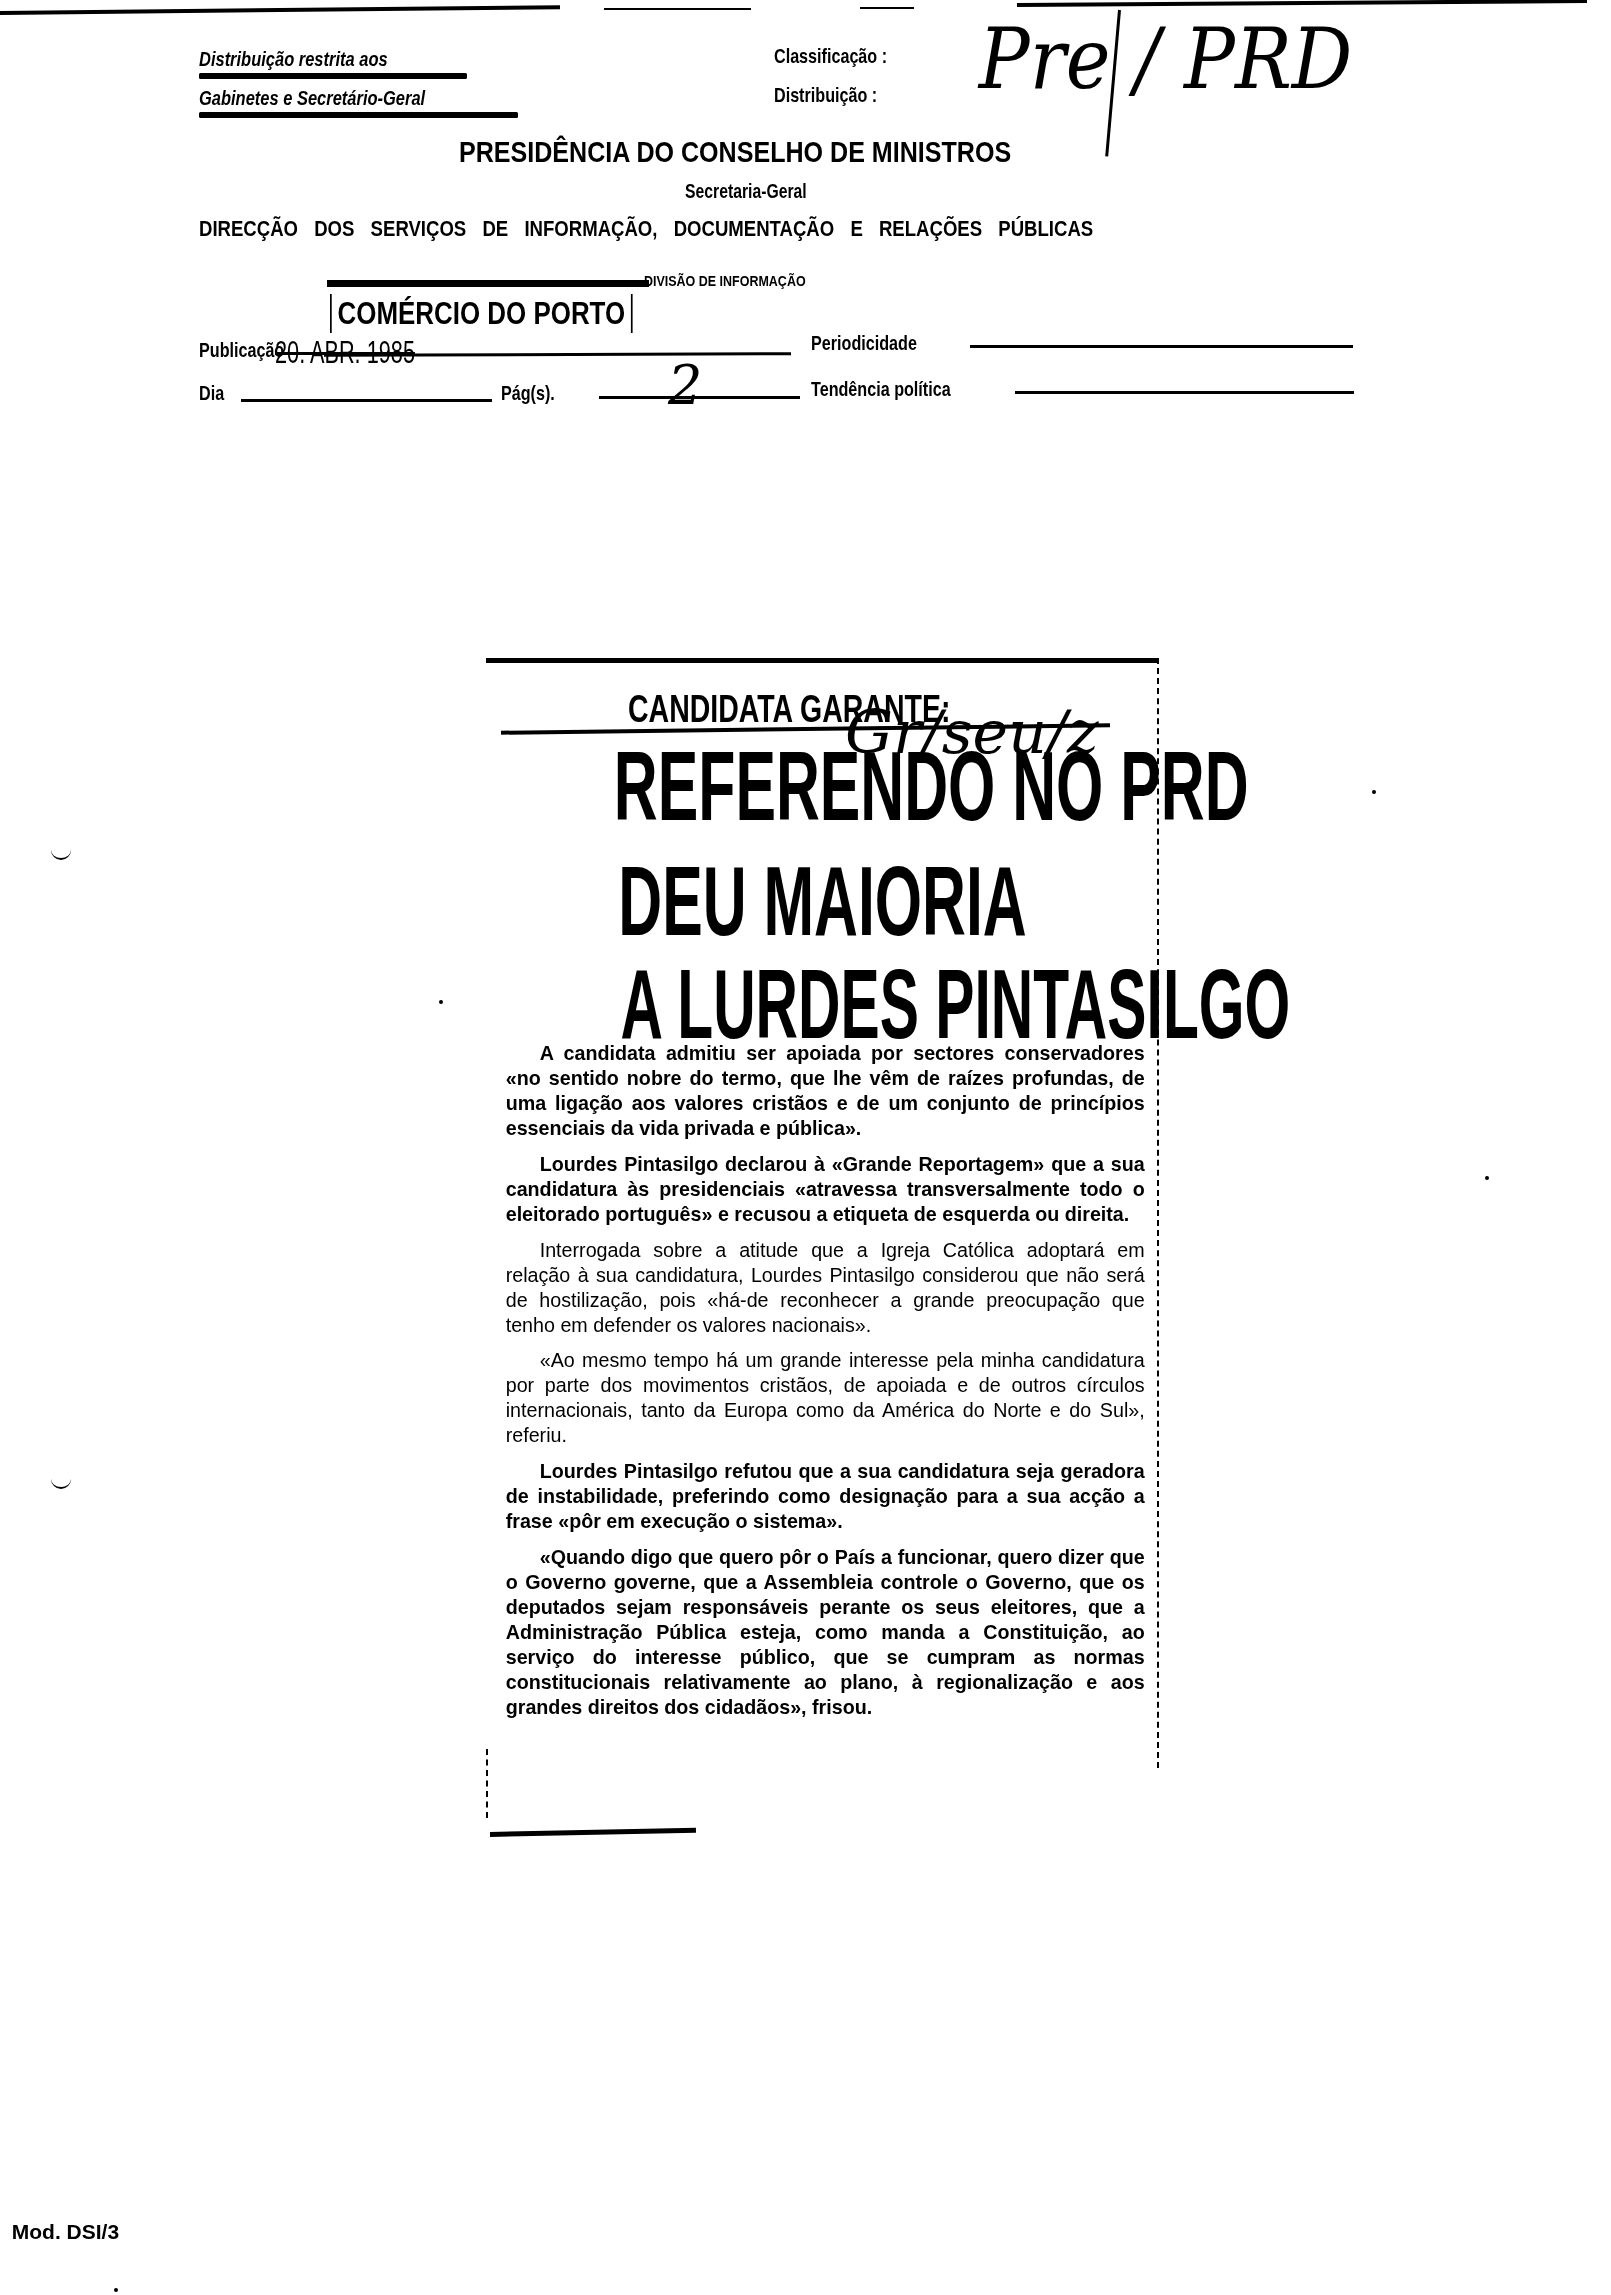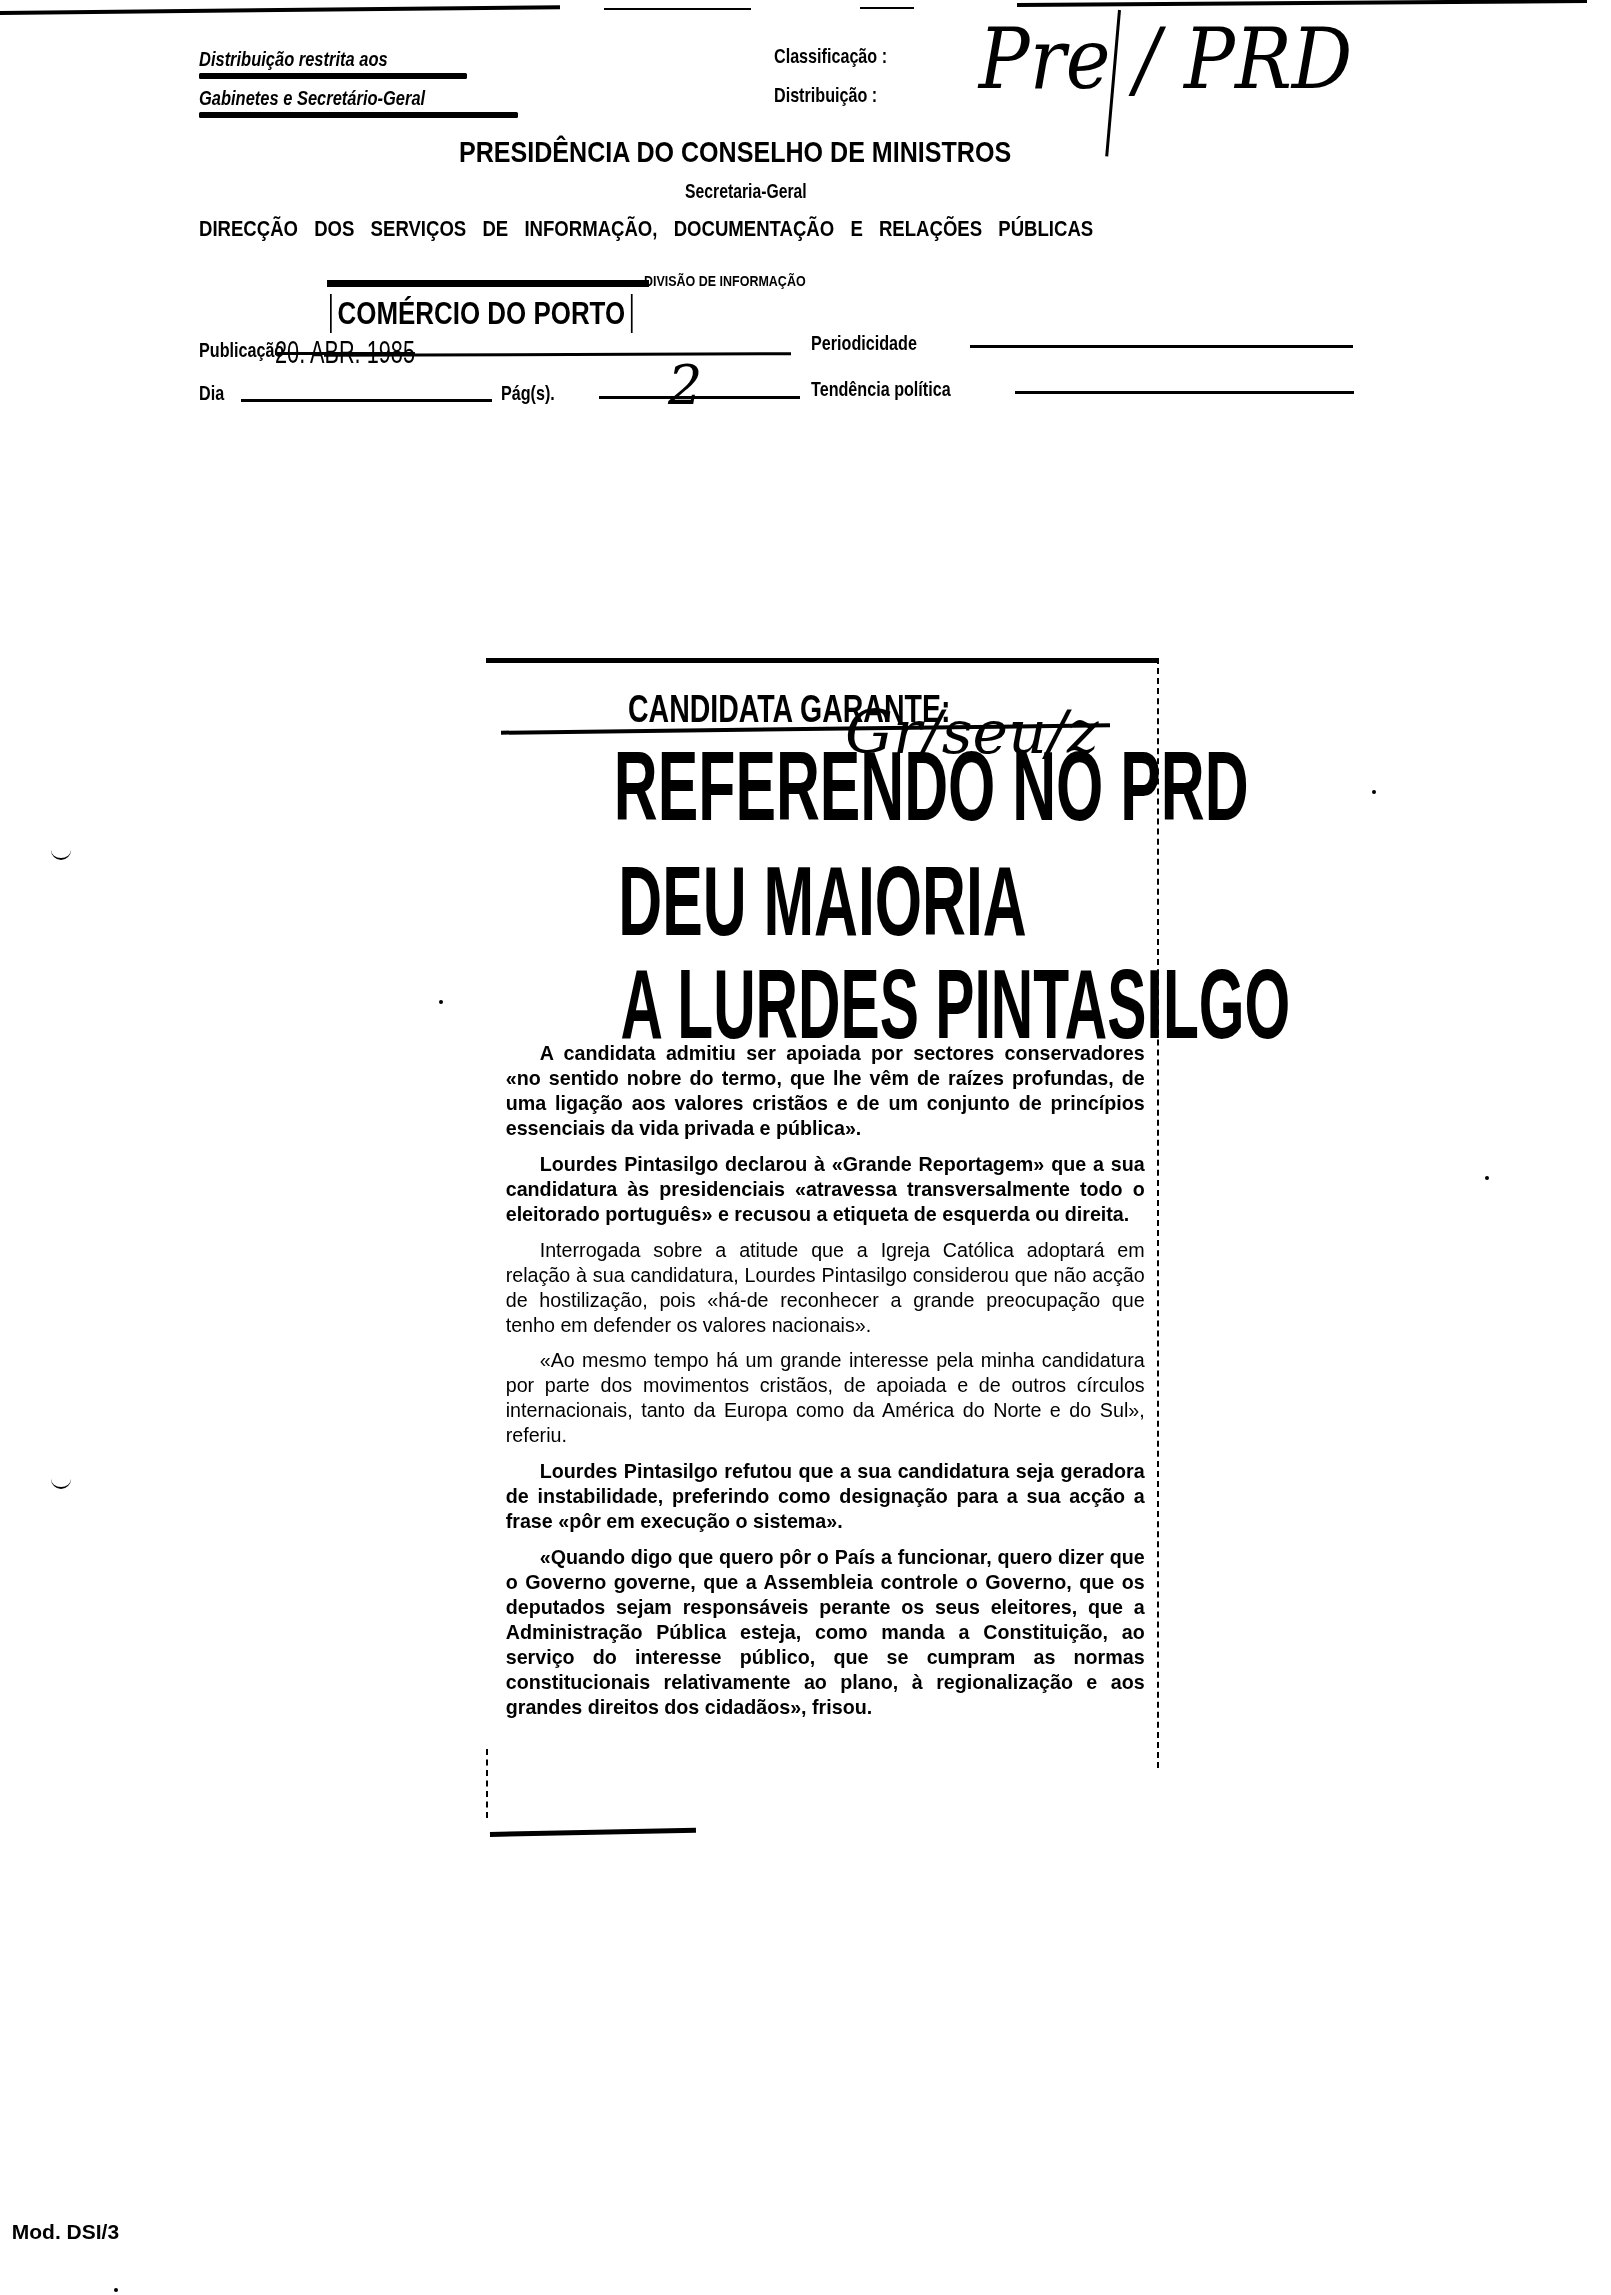--- a/index.html
+++ b/index.html
@@ -83,21 +83,21 @@
   <div class="kicker-rule"></div>
   <div class="abs hand" style="left:314px;top:39px;font-size:60px;margin-left:45px;">Gr/seu/z</div>
 
   <div class="headline" style="top:79px;">REFERENDO NO PRD</div>
   <div class="headline" style="top:194px;">DEU MAIORIA</div>
   <div class="headline" style="top:297px;transform:scaleX(0.6);">A LURDES PINTASILGO</div>
 
   <div class="body-text">
     <p>A candidata admitiu ser apoiada por sectores conservadores «no sentido nobre do termo, que lhe vêm de raízes profundas, de uma ligação aos valores cristãos e de um conjunto de princípios essenciais da vida privada e pública».</p>
     <p>Lourdes Pintasilgo declarou à «Grande Reportagem» que a sua candidatura às presidenciais «atravessa transversalmente todo o eleitorado português» e recusou a etiqueta de esquerda ou direita.</p>
-    <p class="light">Interrogada sobre a atitude que a Igreja Católica adoptará em relação à sua candidatura, Lourdes Pintasilgo considerou que não acção de hostilização, pois «há-de reconhecer a grande preocupação que tenho em defender os valores nacionais».</p>
+    <p class="light">Interrogada sobre a atitude que a Igreja Católica adoptará em relação à sua candidatura, Lourdes Pintasilgo considerou que não será de hostilização, pois «há-de reconhecer a grande preocupação que tenho em defender os valores nacionais».</p>
     <p class="light">«Ao mesmo tempo há um grande interesse pela minha candidatura por parte dos movimentos cristãos, de apoiada e de outros círculos internacionais, tanto da Europa como da América do Norte e do Sul», referiu.</p>
     <p>Lourdes Pintasilgo refutou que a sua candidatura seja geradora de instabilidade, preferindo como designação para a sua acção a frase «pôr em execução o sistema».</p>
     <p>«Quando digo que quero pôr o País a funcionar, quero dizer que o Governo governe, que a Assembleia controle o Governo, que os deputados sejam responsáveis perante os seus eleitores, que a Administração Pública esteja, como manda a Constituição, ao serviço do interesse público, que se cumpram as normas constitucionais relativamente ao plano, à regionalização e aos grandes direitos dos cidadãos», frisou.</p>
   </div>
 
   <div class="clip-bottom"></div>
 </div>
 
 <div class="speck" style="left:1372px;top:790px;"></div>
 <div class="speck" style="left:1485px;top:1176px;"></div>

